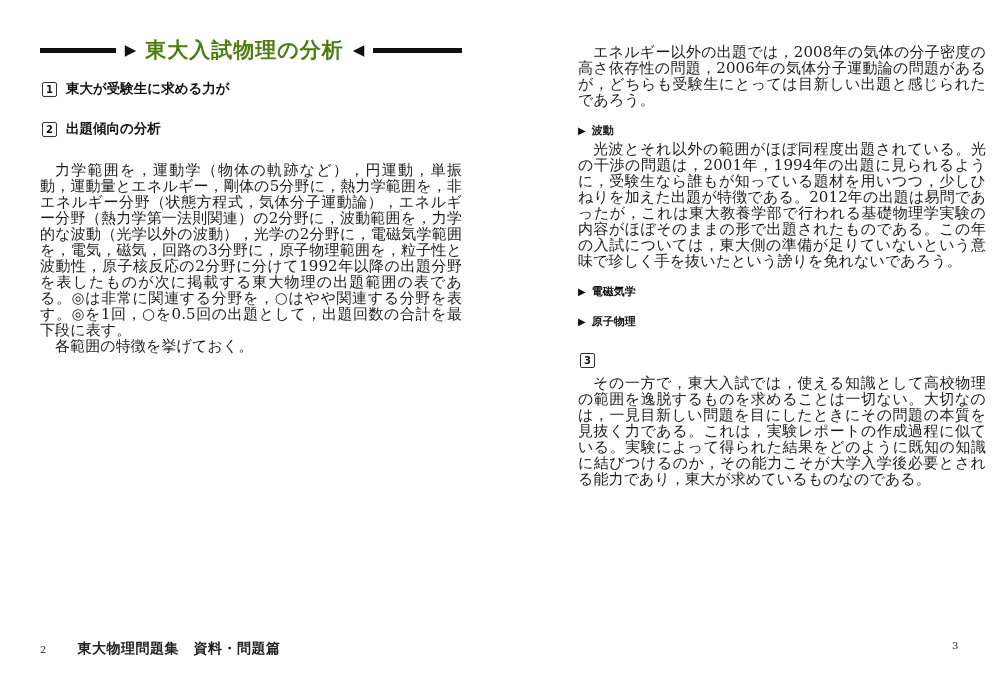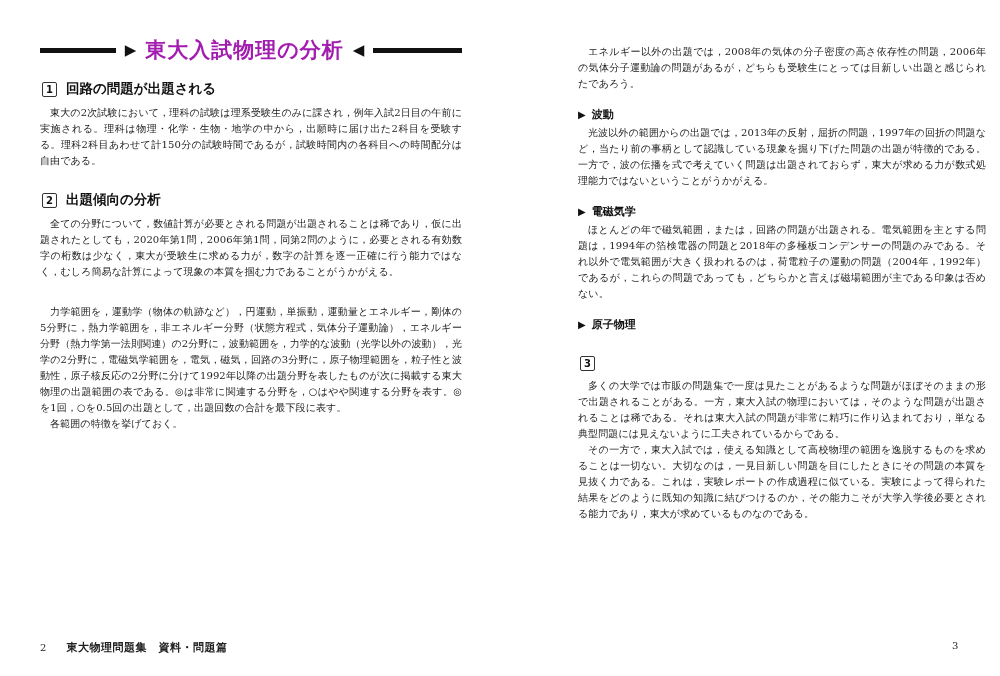--- a/index.html
+++ b/index.html
@@ -15,21 +15,21 @@
   
   .title-row{
     display:flex;align-items:center;justify-content:center;
     margin-top:36px;margin-bottom:6px;gap:9px;
     font-family:"DejaVu Sans","Liberation Sans",sans-serif;font-weight:bold;
   }
   .rule{height:5px;background:#111;}
   .rule.l{width:82px;}
   .rule.r{width:96px;}
   .title-arrow{font-size:15px;line-height:1;color:#111;}
-  .title-text{font-size:21px;letter-spacing:1px;color:#a21caf;white-space:nowrap;font-family:Liberation Serif, serif;}
+  .title-text{font-size:21px;letter-spacing:1px;color:#4d7c0f;white-space:nowrap;font-family:Liberation Serif, serif;}
 
   
   .sec-head{
     display:flex;align-items:center;gap:9px;
     font-family:"DejaVu Sans","Liberation Sans",sans-serif;font-weight:bold;
     font-size:13.5px;color:#111;
     margin:16px 0 7px 2px;
   }
   .sec-num{
     display:inline-flex;align-items:center;justify-content:center;
@@ -41,34 +41,34 @@
   .sub-head{
     display:flex;align-items:center;gap:6px;
     font-family:"DejaVu Sans","Liberation Sans",sans-serif;font-weight:bold;
     font-size:11px;color:#111;
     margin:15px 0 3px 0;
   }
   .sub-marker{font-size:10px;line-height:1;}
 
   
   .para{
-    margin:0;font-size:10px;line-height:16px;
+    margin:0;font-size:15px;line-height:16px;
     text-align:justify;text-indent:1em;color:#1c1c1c;
     letter-spacing:0.1px;
   }
   .gap-top{margin-top:24px;}
 
   
   .footer-left{
     position:absolute;left:40px;top:640px;display:flex;align-items:center;gap:20px;
   }
   .footer-pagenum{font-size:10px;color:#222;}
   .footer-book{
     font-family:"DejaVu Sans","Liberation Sans",sans-serif;
-    font-weight:bold;font-size:11px;color:#222;letter-spacing:0.5px;
+    font-weight:bold;font-size:14px;color:#222;letter-spacing:0.5px;margin-left:11px;
   }
   .footer-right{
     position:absolute;left:952px;top:640px;font-size:10px;color:#222;
   }
   .rp-top{padding-top:44px;}
 </style>
 </head>
 <body>
 
 <div class="page" id="left-page">
@@ -76,64 +76,60 @@
   <div class="title-row">
     <span class="rule l"></span>
     <span class="title-arrow">▶</span>
     <span class="title-text">東大入試物理の分析</span>
     <span class="title-arrow">◀</span>
     <span class="rule r"></span>
   </div>
 
   <div class="sec-head">
     <span class="sec-num">1</span>
-    <span>回路の問題が出題される</span>
+    <span>東大が受験生に求める力が</span>
   </div>
-  <p class="para">東大の2次試験において，理科の試験は理系受験生のみに課され，例年入試2日目の午前に実施される。理科は物理・化学・生物・地学の中から，出願時に届け出た2科目を受験する。理科2科目あわせて計150分の試験時間であるが，試験時間内の各科目への時間配分は自由である。</p>
 
   <div class="sec-head" style="margin-top:22px;">
     <span class="sec-num">2</span>
     <span>出題傾向の分析</span>
   </div>
-  <p class="para">全ての分野について，数値計算が必要とされる問題が出題されることは稀であり，仮に出題されたとしても，2020年第1問，2006年第1問，同第2問のように，必要とされる有効数字の桁数は少なく，東大が受験生に求める力が，数字の計算を逐一正確に行う能力ではなく，むしろ簡易な計算によって現象の本質を掴む力であることがうかがえる。</p>
   <p class="para gap-top">力学範囲を，運動学（物体の軌跡など），円運動，単振動，運動量とエネルギー，剛体の5分野に，熱力学範囲を，非エネルギー分野（状態方程式，気体分子運動論），エネルギー分野（熱力学第一法則関連）の2分野に，波動範囲を，力学的な波動（光学以外の波動），光学の2分野に，電磁気学範囲を，電気，磁気，回路の3分野に，原子物理範囲を，粒子性と波動性，原子核反応の2分野に分けて1992年以降の出題分野を表したものが次に掲載する東大物理の出題範囲の表である。◎は非常に関連する分野を，○はやや関連する分野を表す。◎を1回，○を0.5回の出題として，出題回数の合計を最下段に表す。</p>
   <p class="para">各範囲の特徴を挙げておく。</p>
 
 </div>
 
 <div class="footer-left">
   <span class="footer-pagenum">2</span>
   <span class="footer-book">東大物理問題集　資料・問題篇</span>
 </div>
 
 <div class="page" id="right-page">
   <div class="rp-top"></div>
 
   <p class="para">エネルギー以外の出題では，2008年の気体の分子密度の高さ依存性の問題，2006年の気体分子運動論の問題があるが，どちらも受験生にとっては目新しい出題と感じられたであろう。</p>
 
   <div class="sub-head">
     <span class="sub-marker">▶</span>
     <span>波動</span>
   </div>
-  <p class="para">光波以外の範囲からの出題では，2013年の反射，屈折の問題，1997年の回折の問題など，当たり前の事柄として認識している現象を掘り下げた問題の出題が特徴的である。一方で，波の伝播を式で考えていく問題は出題されておらず，東大が求める力が数式処理能力ではないということがうかがえる。</p>
+  <p class="para">光波とそれ以外の範囲がほぼ同程度出題されている。光の干渉の問題は，2001年，1994年の出題に見られるように，受験生なら誰もが知っている題材を用いつつ，少しひねりを加えた出題が特徴である。2012年の出題は易問であったが，これは東大教養学部で行われる基礎物理学実験の内容がほぼそのままの形で出題されたものである。この年の入試については，東大側の準備が足りていないという意味で珍しく手を抜いたという謗りを免れないであろう。</p>
 
   <div class="sub-head">
     <span class="sub-marker">▶</span>
     <span>電磁気学</span>
   </div>
-  <p class="para">ほとんどの年で磁気範囲，または，回路の問題が出題される。電気範囲を主とする問題は，1994年の箔検電器の問題と2018年の多極板コンデンサーの問題のみである。それ以外で電気範囲が大きく扱われるのは，荷電粒子の運動の問題（2004年，1992年）であるが，これらの問題であっても，どちらかと言えば磁場範囲が主である印象は否めない。</p>
 
   <div class="sub-head">
     <span class="sub-marker">▶</span>
     <span>原子物理</span>
   </div>
 
   <div class="sec-head" style="margin-top:24px;">
     <span class="sec-num">3</span>
   </div>
-  <p class="para">多くの大学では市販の問題集で一度は見たことがあるような問題がほぼそのままの形で出題されることがある。一方，東大入試の物理においては，そのような問題が出題されることは稀である。それは東大入試の問題が非常に精巧に作り込まれており，単なる典型問題には見えないように工夫されているからである。</p>
   <p class="para">その一方で，東大入試では，使える知識として高校物理の範囲を逸脱するものを求めることは一切ない。大切なのは，一見目新しい問題を目にしたときにその問題の本質を見抜く力である。これは，実験レポートの作成過程に似ている。実験によって得られた結果をどのように既知の知識に結びつけるのか，その能力こそが大学入学後必要とされる能力であり，東大が求めているものなのである。</p>
 
 </div>
 
 <div class="footer-right">
   <span>3</span>
 </div>
 
 </body></html>

